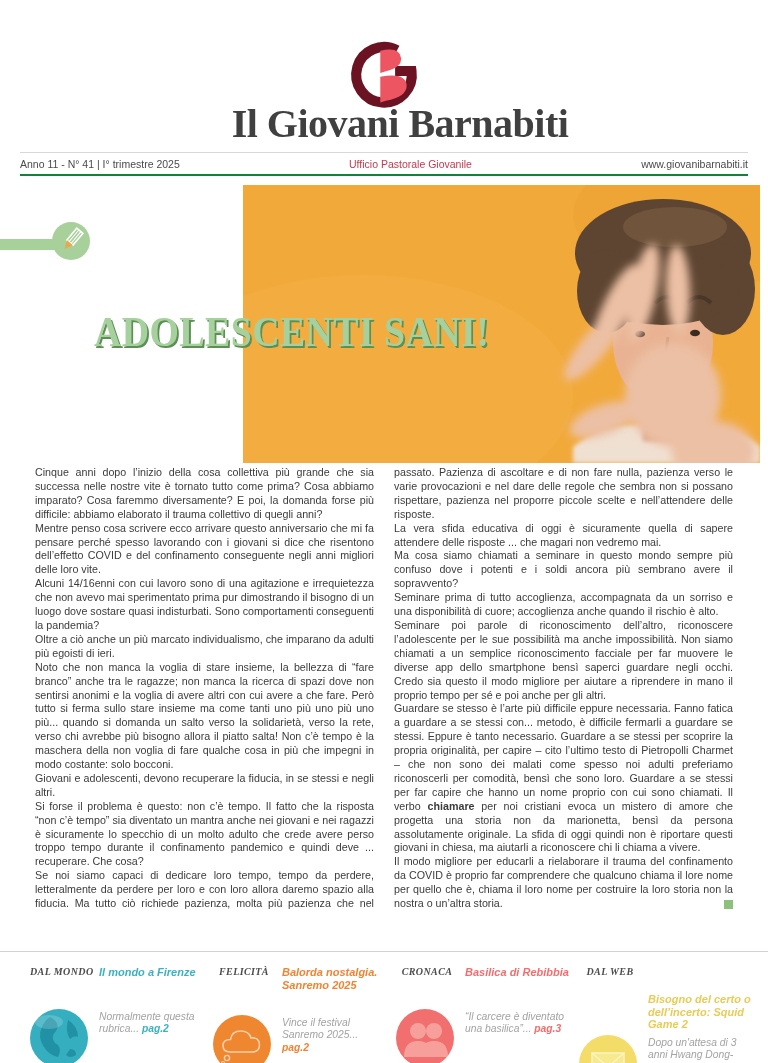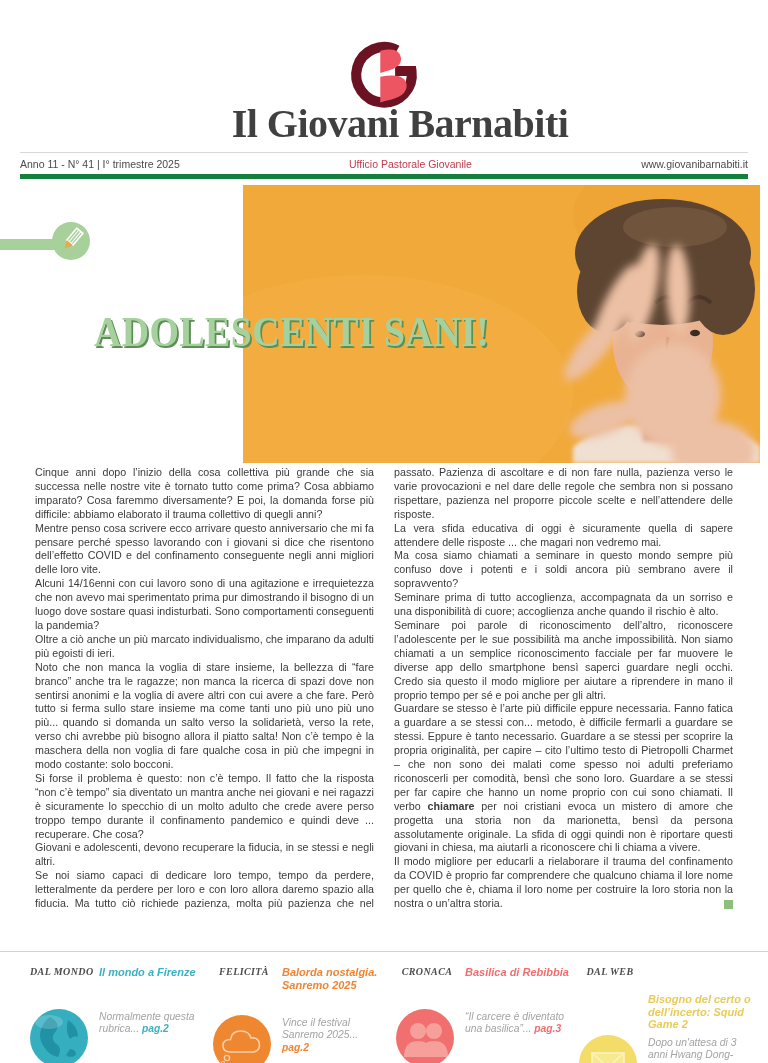--- a/index.html
+++ b/index.html
@@ -9,21 +9,21 @@
   }
   
   .logo-mark{position:absolute;left:347px;top:34px;width:74px;height:78px;}
   .paper-title{
     position:absolute;left:16px;top:100px;width:768px;text-align:center;
     font-family:"Liberation Serif", serif;font-weight:bold;font-size:40px;
     color:#404040;letter-spacing:-0.5px;
   }
   .header-row{
     position:absolute;left:20px;top:152px;width:728px;height:21px;
-    border-top:1px solid #d8d8d8;border-bottom:5px solid #15803d;
+    border-top:1px solid #d8d8d8;border-bottom:2px solid #15803d;
     display:flex;align-items:center;justify-content:space-between;
     font-size:10.5px;color:#4a4a4a;
   }
   .header-row .office{color:#c23b4c;}
   
   .hero{position:absolute;left:243px;top:185px;width:517px;height:278px;overflow:hidden;}
   .pencil-bar{position:absolute;left:0;top:239px;width:58px;height:11px;background:#a7d09b;}
   .pencil-badge{position:absolute;left:52px;top:222px;width:38px;height:38px;}
   .headline{
     position:absolute;left:94px;top:311px;
@@ -144,22 +144,22 @@
 </div>
 
 <div class="headline">ADOLESCENTI SANI!</div>
 
 <div class="article">
   <p>Cinque anni dopo l’inizio della cosa collettiva più grande che sia successa nelle nostre vite è tornato tutto come prima? Cosa abbiamo imparato? Cosa faremmo diversamente? E poi, la domanda forse più difficile: abbiamo elaborato il trauma collettivo di quegli anni?</p>
   <p>Mentre penso cosa scrivere ecco arrivare questo anniversario che mi fa pensare perché spesso lavorando con i giovani si dice che risentono dell’effetto COVID e del confinamento conseguente negli anni migliori delle loro vite.</p>
   <p>Alcuni 14/16enni con cui lavoro sono di una agitazione e irrequietezza che non avevo mai sperimentato prima pur dimostrando il bisogno di un luogo dove sostare quasi indisturbati. Sono comportamenti conseguenti la pandemia?</p>
   <p>Oltre a ciò anche un più marcato individualismo, che imparano da adulti più egoisti di ieri.</p>
   <p>Noto che non manca la voglia di stare insieme, la bellezza di “fare branco” anche tra le ragazze; non manca la ricerca di spazi dove non sentirsi anonimi e la voglia di avere altri con cui avere a che fare. Però tutto si ferma sullo stare insieme ma come tanti uno più uno più uno più... quando si domanda un salto verso la solidarietà, verso la rete, verso chi avrebbe più bisogno allora il piatto salta! Non c’è tempo è la maschera della non voglia di fare qualche cosa in più che impegni in modo costante: solo bocconi.</p>
+  <p>Giovani e adolescenti, devono recuperare la fiducia, in se stessi e negli altri.</p>
   <p>Si forse il problema è questo: non c’è tempo. Il fatto che la risposta “non c’è tempo” sia diventato un mantra anche nei giovani e nei ragazzi è sicuramente lo specchio di un molto adulto che crede avere perso troppo tempo durante il confinamento pandemico e quindi deve ... recuperare. Che cosa?</p>
-  <p>Giovani e adolescenti, devono recuperare la fiducia, in se stessi e negli altri.</p>
   <p>Se noi siamo capaci di dedicare loro tempo, tempo da perdere, letteralmente da perdere per loro e con loro allora daremo spazio alla fiducia. Ma tutto ciò richiede pazienza, molta più pazienza che nel passato. Pazienza di ascoltare e di non fare nulla, pazienza verso le varie provocazioni e nel dare delle regole che sembra non si possano rispettare, pazienza nel proporre piccole scelte e nell’attendere delle risposte.</p>
   <p>La vera sfida educativa di oggi è sicuramente quella di sapere attendere delle risposte ... che magari non vedremo mai.</p>
   <p>Ma cosa siamo chiamati a seminare in questo mondo sempre più confuso dove i potenti e i soldi ancora più sembrano avere il sopravvento?</p>
   <p>Seminare prima di tutto accoglienza, accompagnata da un sorriso e una disponibilità di cuore; accoglienza anche quando il rischio è alto.</p>
   <p>Seminare poi parole di riconoscimento dell’altro, riconoscere l’adolescente per le sue possibilità ma anche impossibilità. Non siamo chiamati a un semplice riconoscimento facciale per far muovere le diverse app dello smartphone bensì saperci guardare negli occhi. Credo sia questo il modo migliore per aiutare a riprendere in mano il proprio tempo per sé e poi anche per gli altri.</p>
   <p><span>Guardare se stesso è l’arte più difficile eppure necessaria. Fanno fatica a guardare a se stessi con... metodo, è difficile fermarli a guardare se stessi. Eppure è tanto necessario. Guardare a se stessi per scoprire la propria originalità, per capire – cito l’ultimo testo di Pietropolli Charmet – che non sono dei malati come spesso noi adulti preferiamo riconoscerli per comodità, bensì che sono loro. Guardare a se stessi per far capire che hanno un nome proprio con cui sono chiamati. Il verbo </span><b>chiamare</b><span> per noi cristiani evoca un mistero di amore che progetta una storia non da marionetta, bensì da persona assolutamente originale. La sfida di oggi quindi non è riportare questi giovani in chiesa, ma aiutarli a riconoscere chi li chiama a vivere.</span></p>
   <p><span>Il modo migliore per educarli a rielaborare il trauma del confinamento da COVID è proprio far comprendere che qualcuno chiama il lore nome per quello che è, chiama il loro nome per costruire la loro storia non la nostra o un’altra storia.</span><span class="end-marker"></span></p>
 </div>
 
 <div class="footer-divider"></div>

